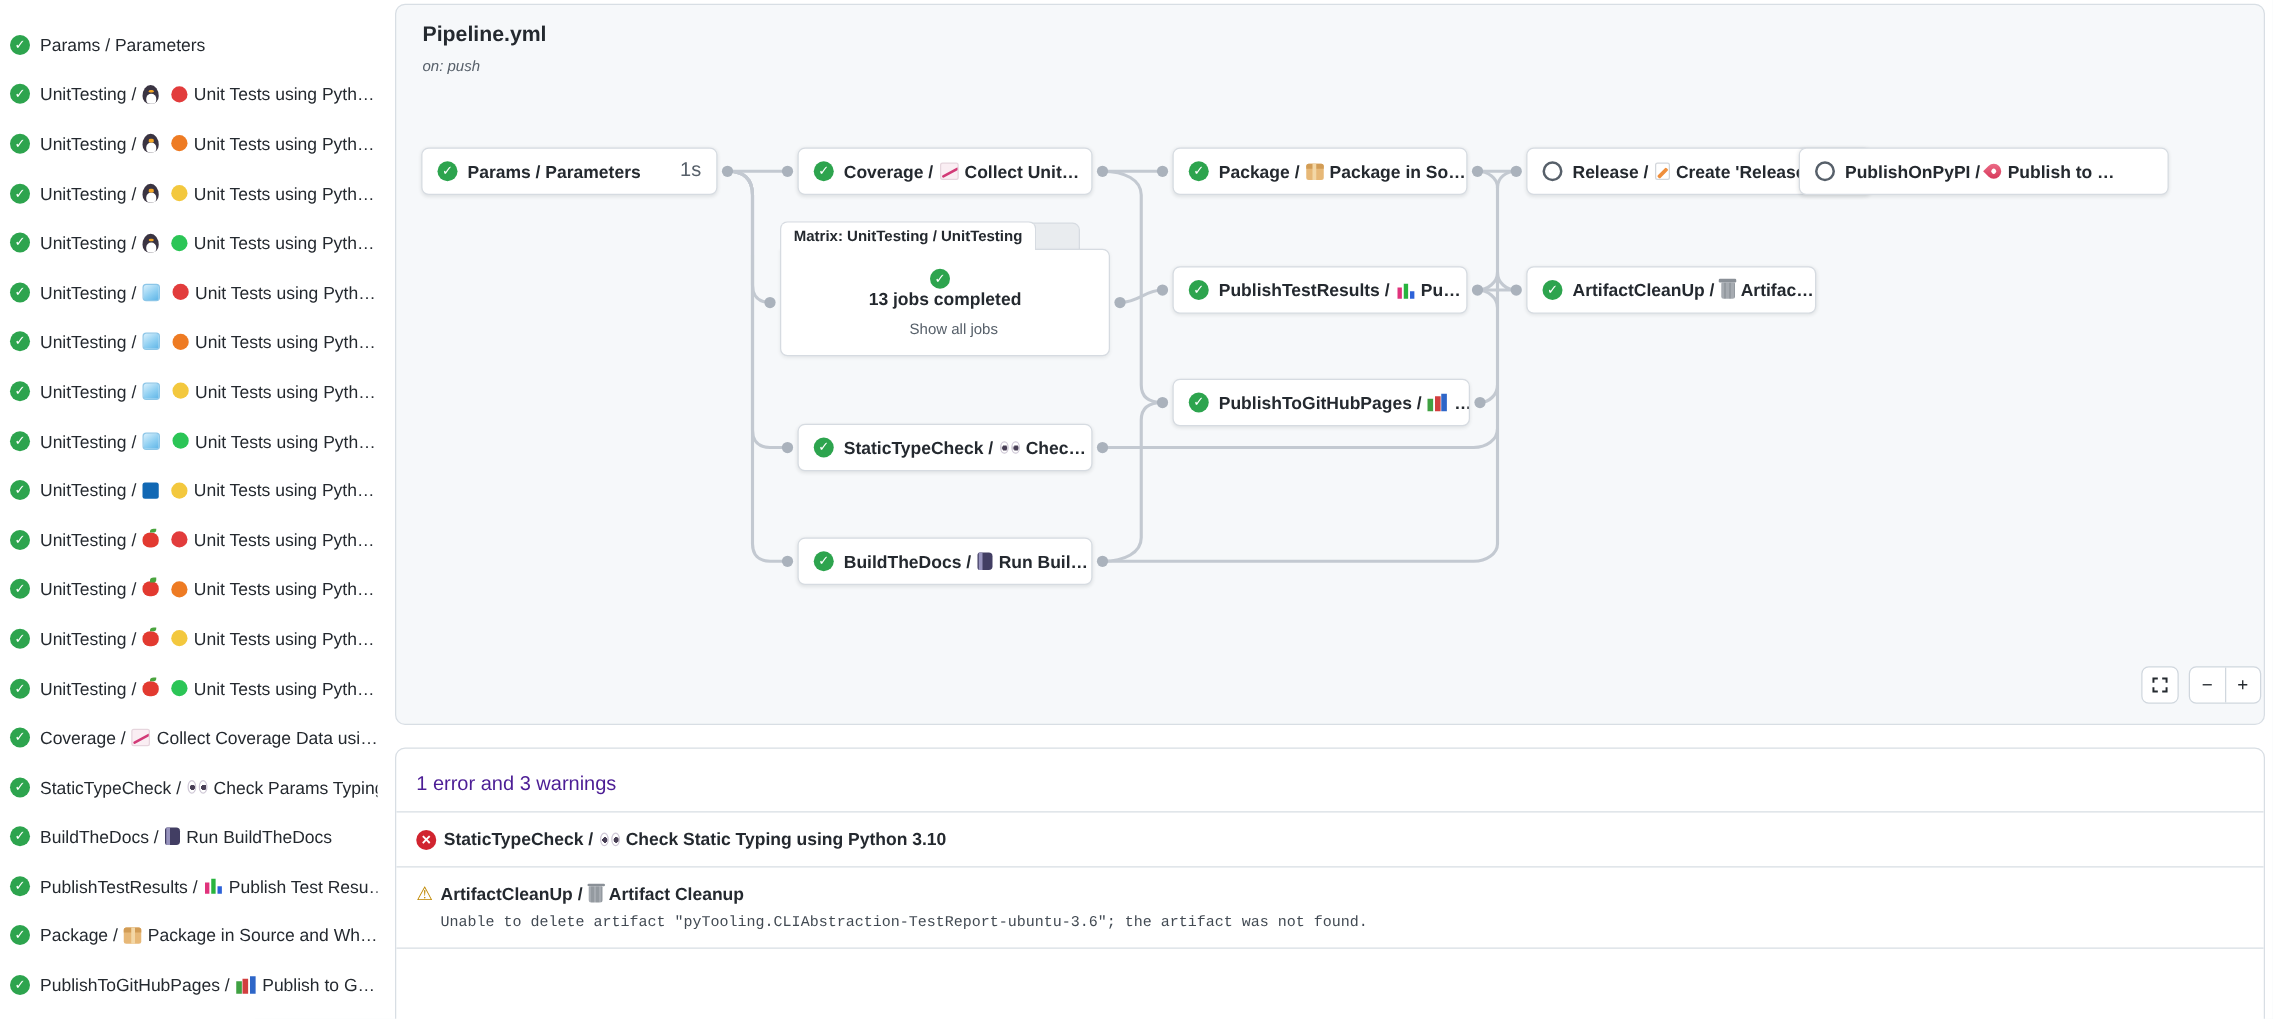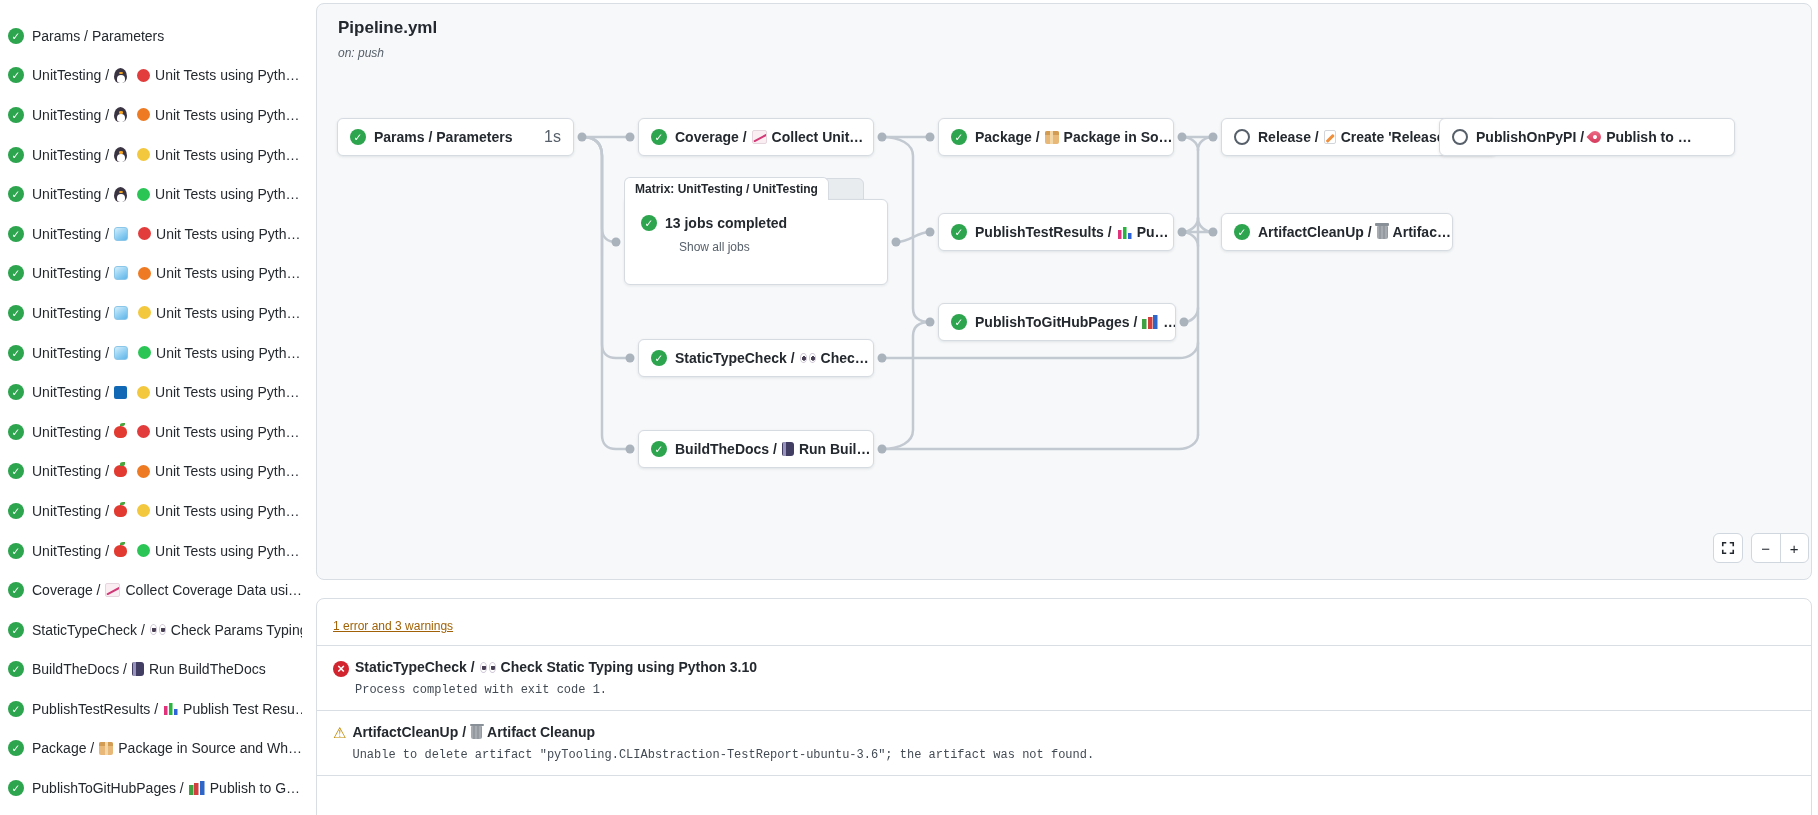--- a/index.html
+++ b/index.html
@@ -91,36 +91,36 @@
   .node .dur{margin-left:auto;padding-left:10px;font-size:16px;font-weight:400;color:#57606a;}
   .matrix-ghost{position:absolute;left:499px;top:174px;width:46px;height:26px;background:#e9ecef;
      border:1px solid #d6dbe1;border-radius:6px;z-index:1;}
   .matrix-tab{position:absolute;left:307px;top:173px;height:23px;background:#fff;
      border:1px solid #d6dbe1;border-bottom:none;border-radius:6px 6px 0 0;display:inline-flex;
      align-items:center;padding:0 10px;font-size:12px;font-weight:600;white-space:nowrap;
      box-sizing:border-box;z-index:3;cursor:pointer;}
   .matrix-box{position:absolute;left:307px;top:195px;width:264px;height:86px;background:#fff;
      border:1px solid #d6dbe1;border-radius:0 6px 6px 6px;box-shadow:0 1px 3px rgba(31,35,40,.08);
      padding:15px 16px;box-sizing:border-box;z-index:2;}
-  .matrix-box .row1{display:flex;align-items:center;font-size:14px;font-weight:600;}
+  .matrix-box .row1{display:flex;align-items:center;font-size:14px;font-weight:600;flex-direction:column;}
   .matrix-box .row1 .ck{margin-right:8px;}
-  .showall{margin-top:9px;margin-left:38px;font-size:12px;color:#57606a;cursor:pointer;}
+  .showall{margin-top:9px;margin-left:14px;font-size:12px;color:#57606a;cursor:pointer;text-align:center;}
   
   .fsbtn{position:absolute;left:1396px;top:529px;width:30px;height:30px;background:#fff;
      border:1px solid #d0d7de;border-radius:6px;display:flex;align-items:center;justify-content:center;
      cursor:pointer;z-index:3;box-sizing:border-box;}
   .zgroup{position:absolute;left:1434px;top:529px;width:58px;height:30px;background:#fff;
      border:1px solid #d0d7de;border-radius:6px;display:flex;cursor:pointer;z-index:3;box-sizing:border-box;}
   .zbtn{flex:1;display:flex;align-items:center;justify-content:center;font-size:15px;color:#24292f;}
   .zbtn + .zbtn{border-left:1px solid #d0d7de;}
   
   #ann-panel{left:316px;top:598px;width:1496px;height:240px;background:#fff;overflow:hidden;}
   .ann-head{padding:15px 16px 12px;}
   .ann-title{font-size:16px;font-weight:700;}
-  .ann-sub{margin-top:5px;font-size:12px;color:#a16207;text-decoration:underline;}
+  .ann-sub{margin-top:5px;font-size:16px;color:#4c1d95;}
   .ann-item{border-top:1px solid #d8dee4;padding:12px 16px;display:flex;align-items:flex-start;}
   .ann-ico{margin-right:6px;padding-top:1px;}
   .ann-body .t{font-size:14px;font-weight:600;line-height:19px;display:flex;align-items:center;white-space:nowrap;cursor:pointer;}
   .ann-body .m{margin-top:6px;font-family:"Liberation Mono","DejaVu Sans Mono",monospace;
      font-size:12px;line-height:15px;color:#424a53;}
   .ann-empty{border-top:1px solid #d8dee4;height:24px;}
 </style>
 </head>
 <body>
 
@@ -405,21 +405,20 @@
     <div class="ann-sub">1 error and 3 warnings</div>
   </div>
   <div class="ann-item">
     <span class="ann-ico"><span class="ico-err"></span></span>
     <div class="ann-body">
       <div class="t">
         <span>StaticTypeCheck /</span>
         <span class="em i-eyes"></span>
         <span>Check Static Typing using Python 3.10</span>
       </div>
-      <div class="m">Process completed with exit code 1.</div>
     </div>
   </div>
   <div class="ann-item">
     <span class="ann-ico"><span class="ico-warn"></span></span>
     <div class="ann-body">
       <div class="t">
         <span>ArtifactCleanUp /</span>
         <span class="em i-trash"></span>
         <span>Artifact Cleanup</span>
       </div>

